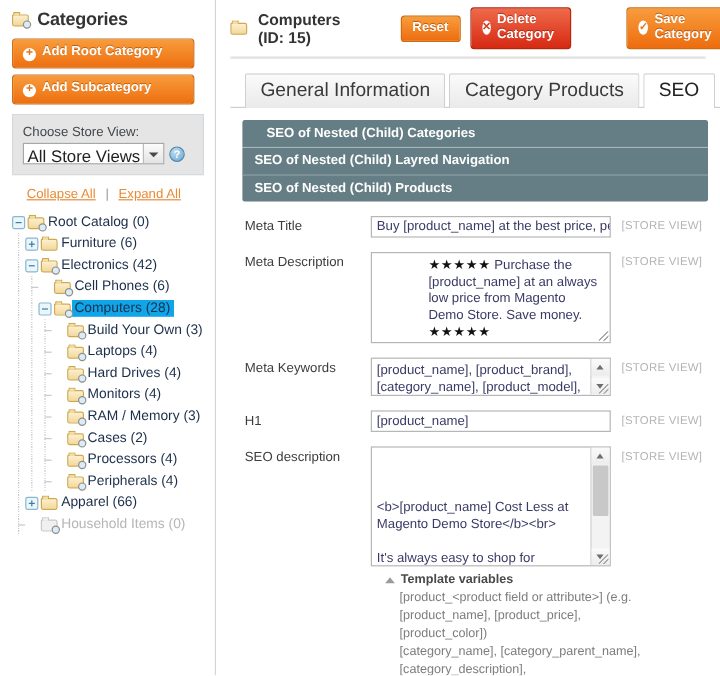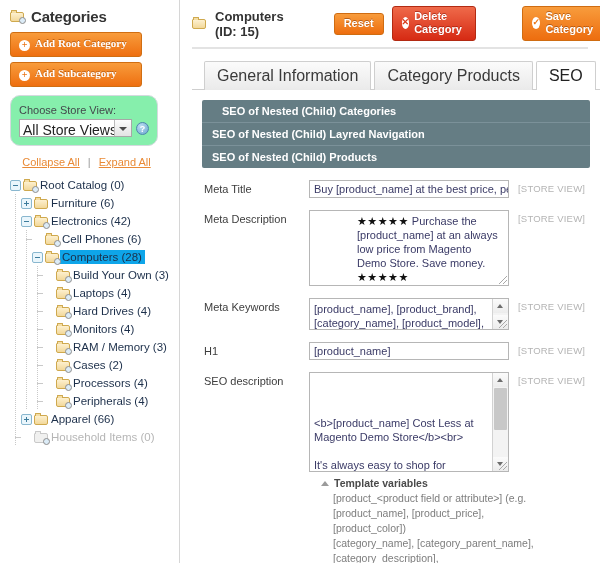--- a/index.html
+++ b/index.html
@@ -17,32 +17,32 @@
 
   .ico-folder{width:15px;height:13px;position:relative;flex:0 0 15px;}
   .ico-folder i{position:absolute;left:0;top:2px;width:14px;height:10px;border-radius:1px 2px 2px 2px;
      background:linear-gradient(#fdf0cf,#f2d89a);border:1px solid #cfa94e;box-sizing:border-box;}
   .ico-folder i:before{content:"";position:absolute;left:0;top:-3px;width:6px;height:3px;
      background:#f4dda4;border:1px solid #cfa94e;border-bottom:none;border-radius:1px 1px 0 0;box-sizing:border-box;}
   .ico-folder b{position:absolute;right:-1px;bottom:-1px;width:7px;height:7px;border-radius:50%;
      border:1.5px solid #8e8e8e;background:#dcecf7;box-sizing:border-box;}
 
   .btn-orange{
-    display:block;width:132px;margin:0 0 5px 2px;padding:4px 8px 5px 8px;box-sizing:border-box;
+    display:block;width:152px;margin:0 0 5px 2px;padding:4px 8px 5px 8px;box-sizing:border-box;
     border:1px solid #d06e12;border-radius:3px;
     background:linear-gradient(#f89c3c,#ee6f10);
     color:#fff;font-weight:bold;font-size:11px;text-align:left;
-    text-shadow:0 -1px 0 rgba(140,60,0,.55);cursor:pointer;line-height:13px;font-family:Liberation Serif, serif;
+    text-shadow:0 -1px 0 rgba(140,60,0,.55);cursor:pointer;line-height:13px;
   }
   .btn-orange .plus{display:inline-block;width:11px;height:11px;border-radius:50%;
     background:#fff;color:#ea7415;font-size:10px;font-weight:bold;line-height:10px;
     text-align:center;margin-right:5px;vertical-align:-1px;text-shadow:none;}
 
-  .storebox{width:148px;margin:8px 0 10px 2px;padding:8px;box-sizing:border-box;
-    background:#86efac;border:1px solid #d4dade;border-radius:10px;}
+  .storebox{width:160px;margin:8px 0 10px 2px;padding:8px;box-sizing:border-box;
+    background:#e5e5e5;border:1px solid #d4dade;border-radius:0;}
   .storebox .lbl{font-size:11px;color:#43474b;margin-bottom:3px;}
   .selrow{display:flex;align-items:center;gap:4px;}
   .fakeselect{position:relative;width:118px;height:18px;background:#fff;border:1px solid #a7a7a7;
     box-sizing:border-box;font-size:14px;color:#222;padding:2px 20px 0 3px;overflow:hidden;white-space:nowrap;}
   .fakeselect .arrow{position:absolute;right:0;top:0;width:16px;height:16px;
     background:linear-gradient(#fcfcfc,#e3e3e3);border-left:1px solid #bbb;}
   .fakeselect .arrow:after{content:"";position:absolute;left:4px;top:7px;
     border-left:4px solid transparent;border-right:4px solid transparent;border-top:4px solid #4a4a4a;}
   .ico-help{width:13px;height:13px;border-radius:50%;flex:0 0 13px;
     background:radial-gradient(circle at 35% 30%,#bcdcf2,#6aa8d0);border:1px solid #4e86ad;

